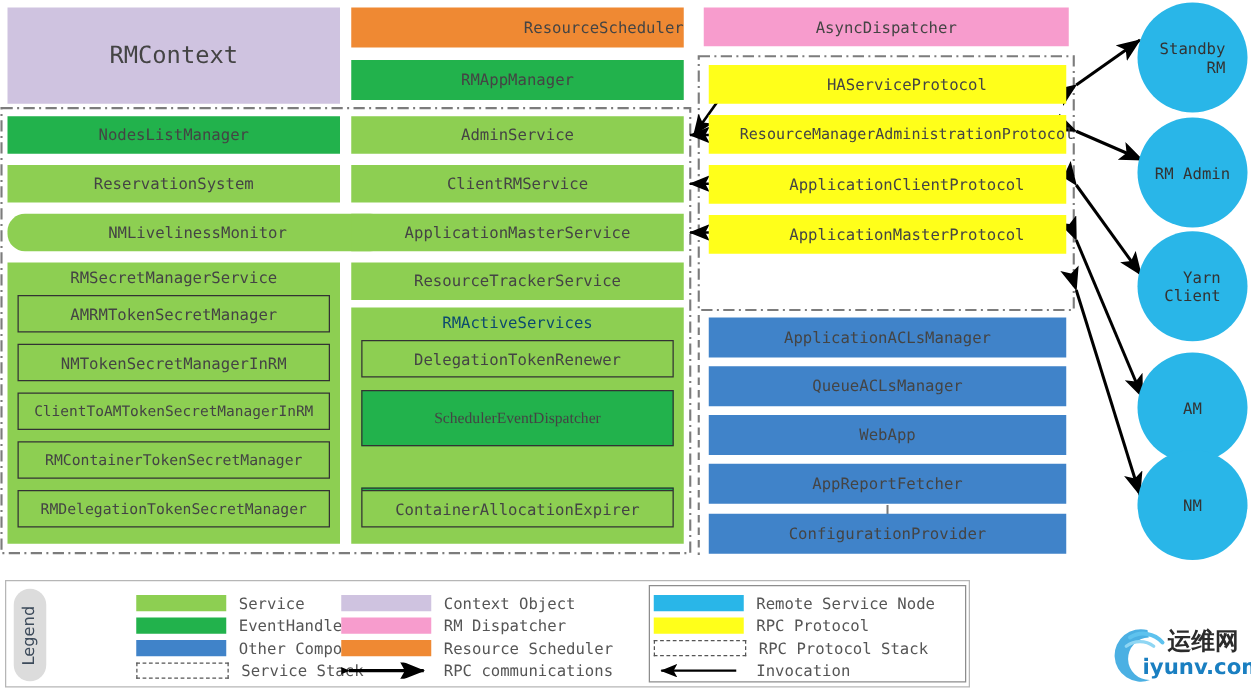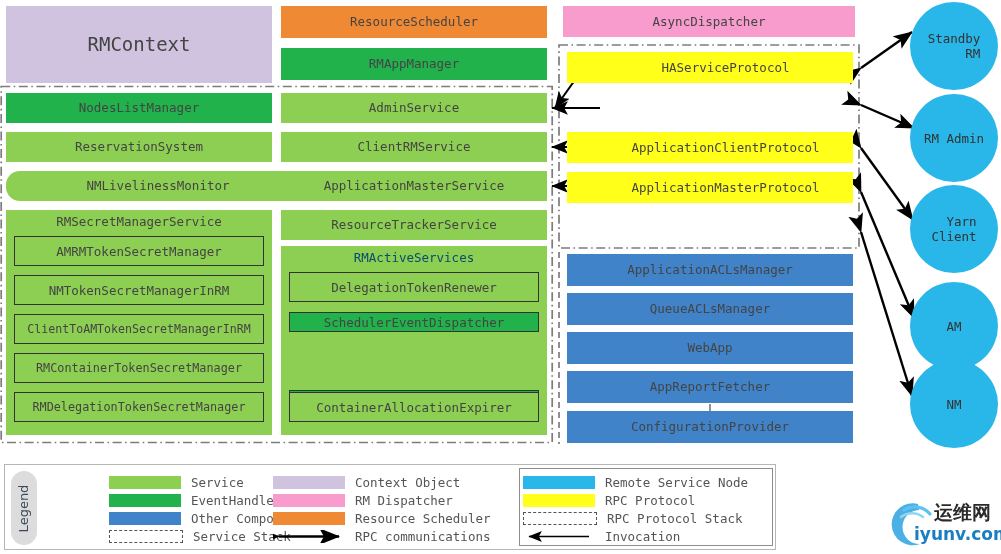--- a/index.html
+++ b/index.html
@@ -131,21 +131,21 @@
       <span>ClientToAMTokenSecretManagerInRM</span>
     </div>
     <div class="inner svc" style="left:8px;top:143px;width:250px;height:30px;font-size:11.8px;">
       <span>RMContainerTokenSecretManager</span>
     </div>
     <div class="inner svc" style="left:8px;top:182px;width:250px;height:30px;font-size:11.8px;">
       <span>RMDelegationTokenSecretManager</span>
     </div>
   </div>
 
-  <div class="box sched" style="left:281px;top:6px;width:266px;height:32px;">
+  <div class="box sched" style="left:281px;top:6px;width:266px;height:32px;justify-content:flex-end;">
     <span>ResourceScheduler</span>
   </div>
   <div class="box evt" style="left:281px;top:48px;width:266px;height:32px;">
     <span>RMAppManager</span>
   </div>
 
   <div class="box svc" style="left:281px;top:93px;width:266px;height:30px;">
     <span>AdminService</span>
   </div>
   <div class="box svc" style="left:281px;top:132px;width:266px;height:30px;">
@@ -156,37 +156,40 @@
   </div>
   <div class="box svc" style="left:281px;top:210px;width:266px;height:30px;">
     <span>ResourceTrackerService</span>
   </div>
 
   <div style="position:absolute;left:281px;top:246px;width:266px;height:189px;background:#8dcf52;box-sizing:border-box;">
     <div style="position:absolute;left:0;top:4px;width:100%;text-align:center;font-size:12.5px;color:#0c4a6e;">RMActiveServices</div>
     <div class="inner svc" style="left:8px;top:26px;width:250px;height:30px;">
       <span>DelegationTokenRenewer</span>
     </div>
-    <div class="inner evt" style="left:8px;top:66px;width:250px;height:20px;">
+    <div class="inner evt" style="left:8px;top:66px;width:250px;height:45px;font-family:Liberation Serif, serif;">
       <span>SchedulerEventDispatcher</span>
     </div>
     <div class="inner evt" style="left:8px;top:106px;width:250px;height:18px;margin-top:38px;">
       <span>ApplicationMasterLauncher</span>
     </div>
     <div class="inner svc" style="left:8px;top:146px;width:250px;height:30px;">
       <span>ContainerAllocationExpirer</span>
     </div>
   </div>
 
   <div class="box disp" style="left:563px;top:6px;width:292px;height:31px;">
     <span>AsyncDispatcher</span>
   </div>
 
   <div class="box rpc" style="left:567px;top:52px;width:286px;height:31px;">
     <span>HAServiceProtocol</span>
+  </div>
+  <div class="box rpc" style="left:567px;top:92px;width:286px;height:31px;font-size:12px;">
+    <span>ResourceManagerAdministrationProtocol</span>
   </div>
   <div class="box rpc" style="left:567px;top:132px;width:286px;height:31px;">
     <span>ApplicationClientProtocol</span>
   </div>
   <div class="box rpc" style="left:567px;top:172px;width:286px;height:31px;">
     <span>ApplicationMasterProtocol</span>
   </div>
 
   <div class="box other" style="left:567px;top:254px;width:286px;height:32px;">
     <span>ApplicationACLsManager</span>

